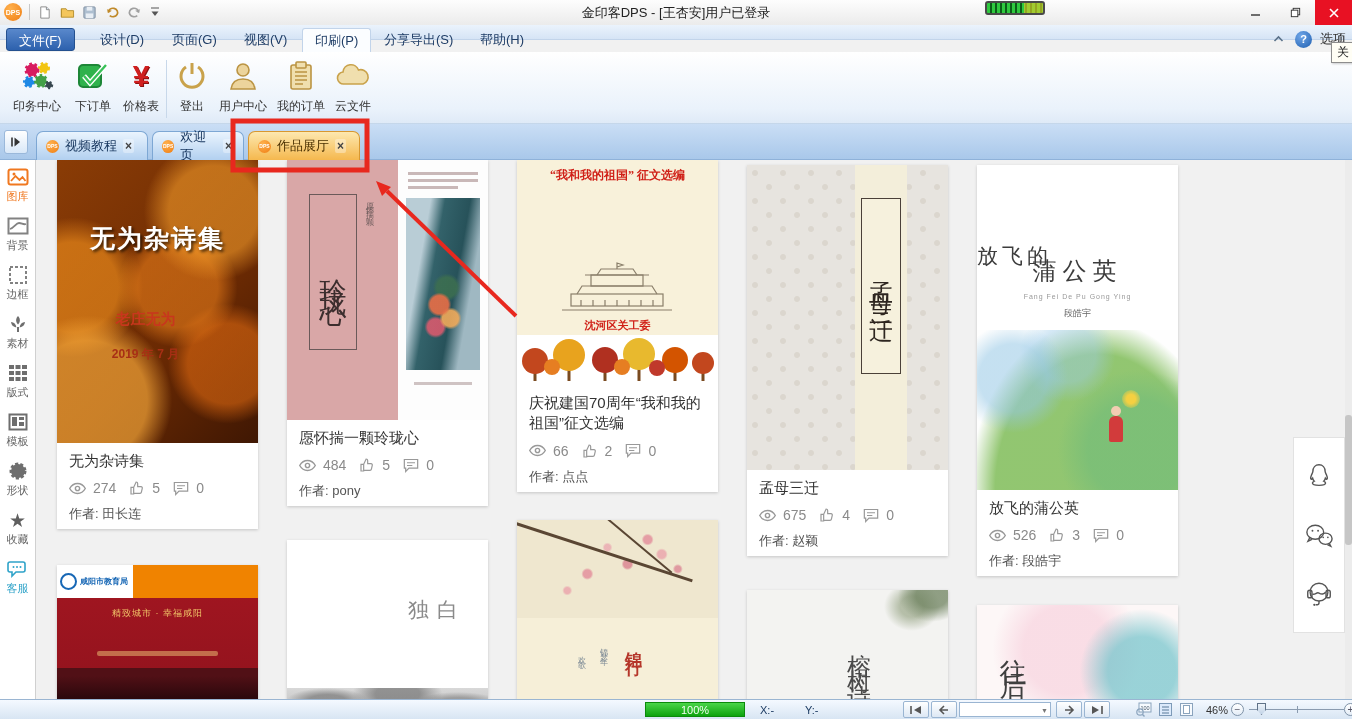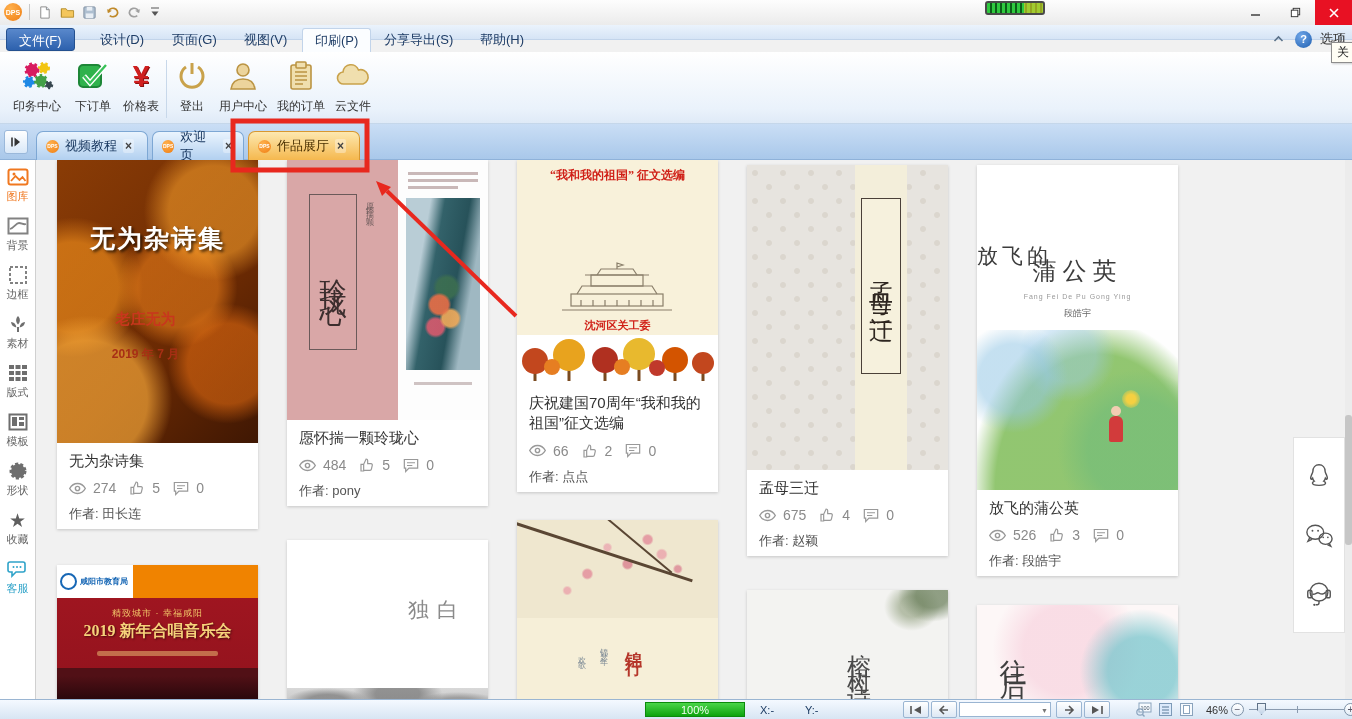--- a/index.html
+++ b/index.html
@@ -284,20 +284,21 @@
           <path d="M13.5 4.5l-1.7 4-3.6-2.3z" fill="#a0a0a0"></path>
         </svg>
       </span>
     <span>
         <svg width="10" height="12" viewBox="0 0 10 12">
           <path d="M1 2h8" stroke="#555"></path>
           <path d="M1.5 5.5h7L5 10z" fill="#555"></path>
         </svg>
       </span>
   </div>
+  <div class="title-text">金印客DPS - [王杏安]用户已登录</div>
   <div class="gauge"></div>
   <div class="win-controls">
     <div class="win-btn">
         <svg width="11" height="11" viewBox="0 0 11 11">
           <path d="M1 8h9" stroke="#333" stroke-width="1.4"></path>
         </svg>
       </div>
     <div class="win-btn">
         <svg width="13" height="13" viewBox="0 0 14 14">
           <rect x="4.5" y="2.5" width="7" height="7" fill="none" stroke="#333"></rect>
@@ -705,21 +706,20 @@
   </div>
 
   <div class="card c1b">
     <div class="cover cov-concert">
       <div class="hdr">
         <span class="logo"></span>
         <span class="nm">咸阳市教育局</span>
       </div>
       <div class="corner"></div>
       <div class="slogan">精致城市 · 幸福咸阳</div>
-      <div class="ct">2019 新年合唱音乐会</div>
       <div class="ln"></div>
       <div class="crowd"></div>
     </div>
   </div>
 
   <div class="card c2b">
     <div class="cover cov-mono">
       <div class="mt">独白</div>
       <div class="trees"></div>
     </div>

